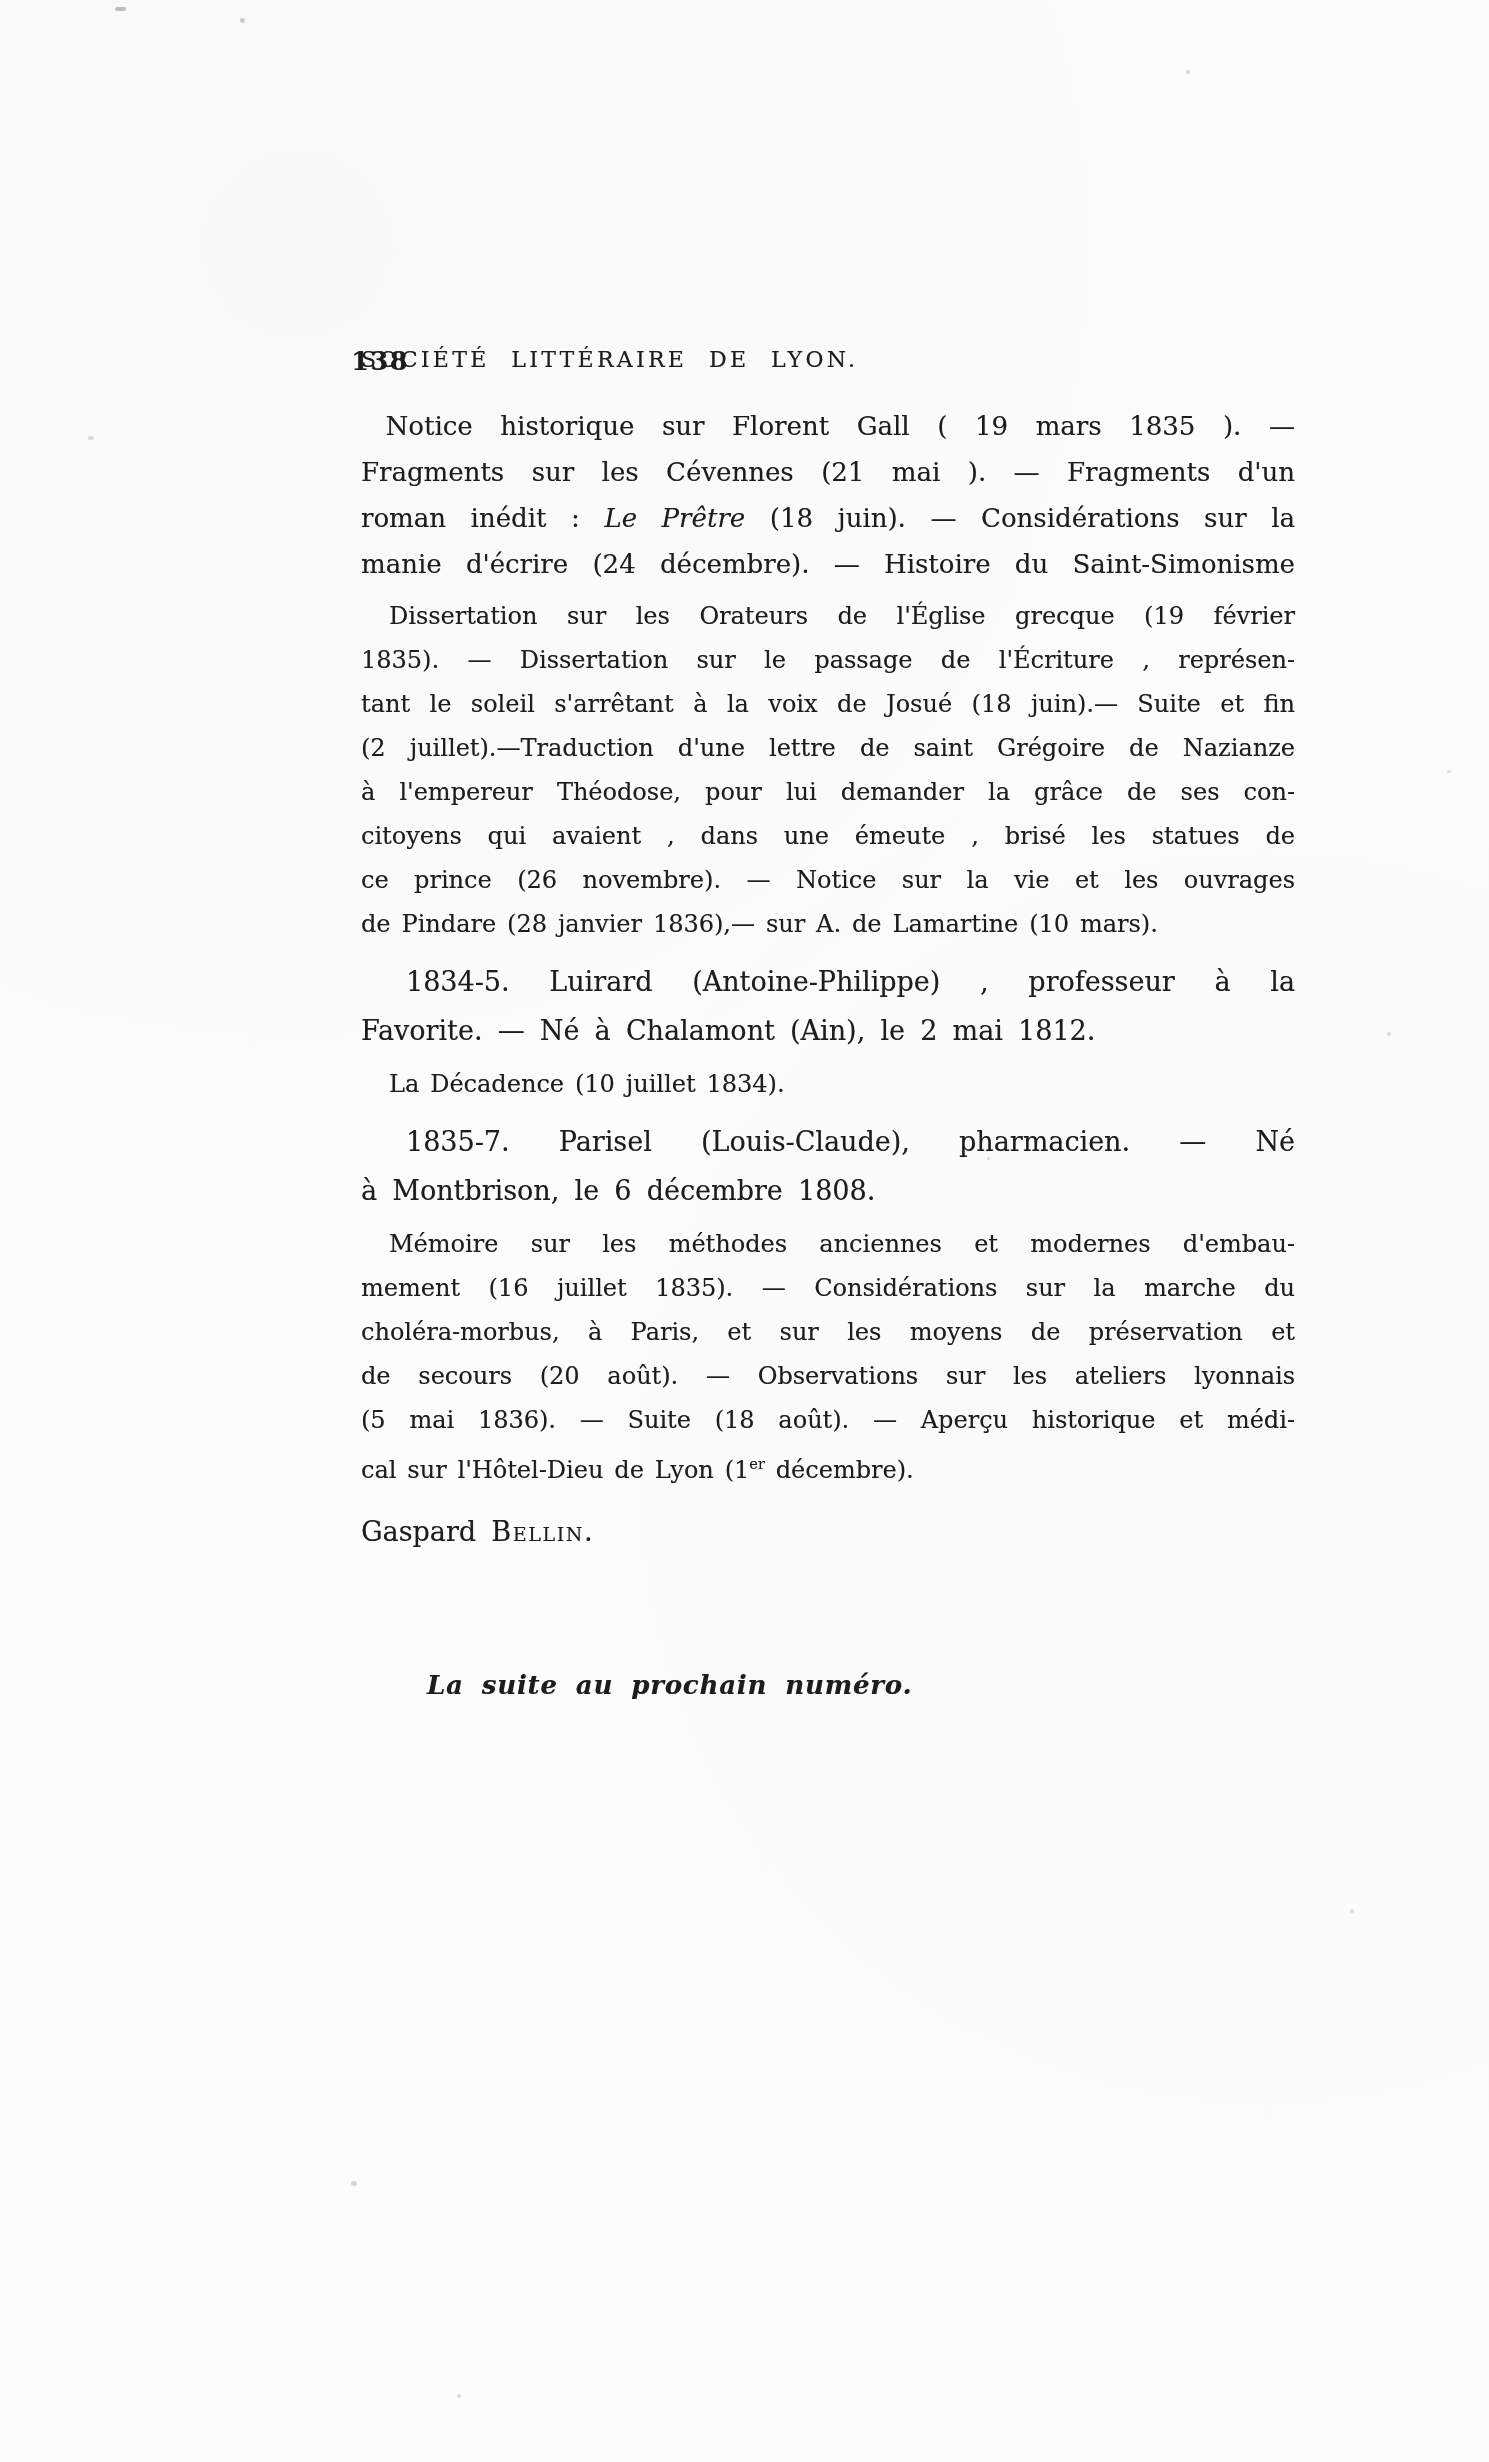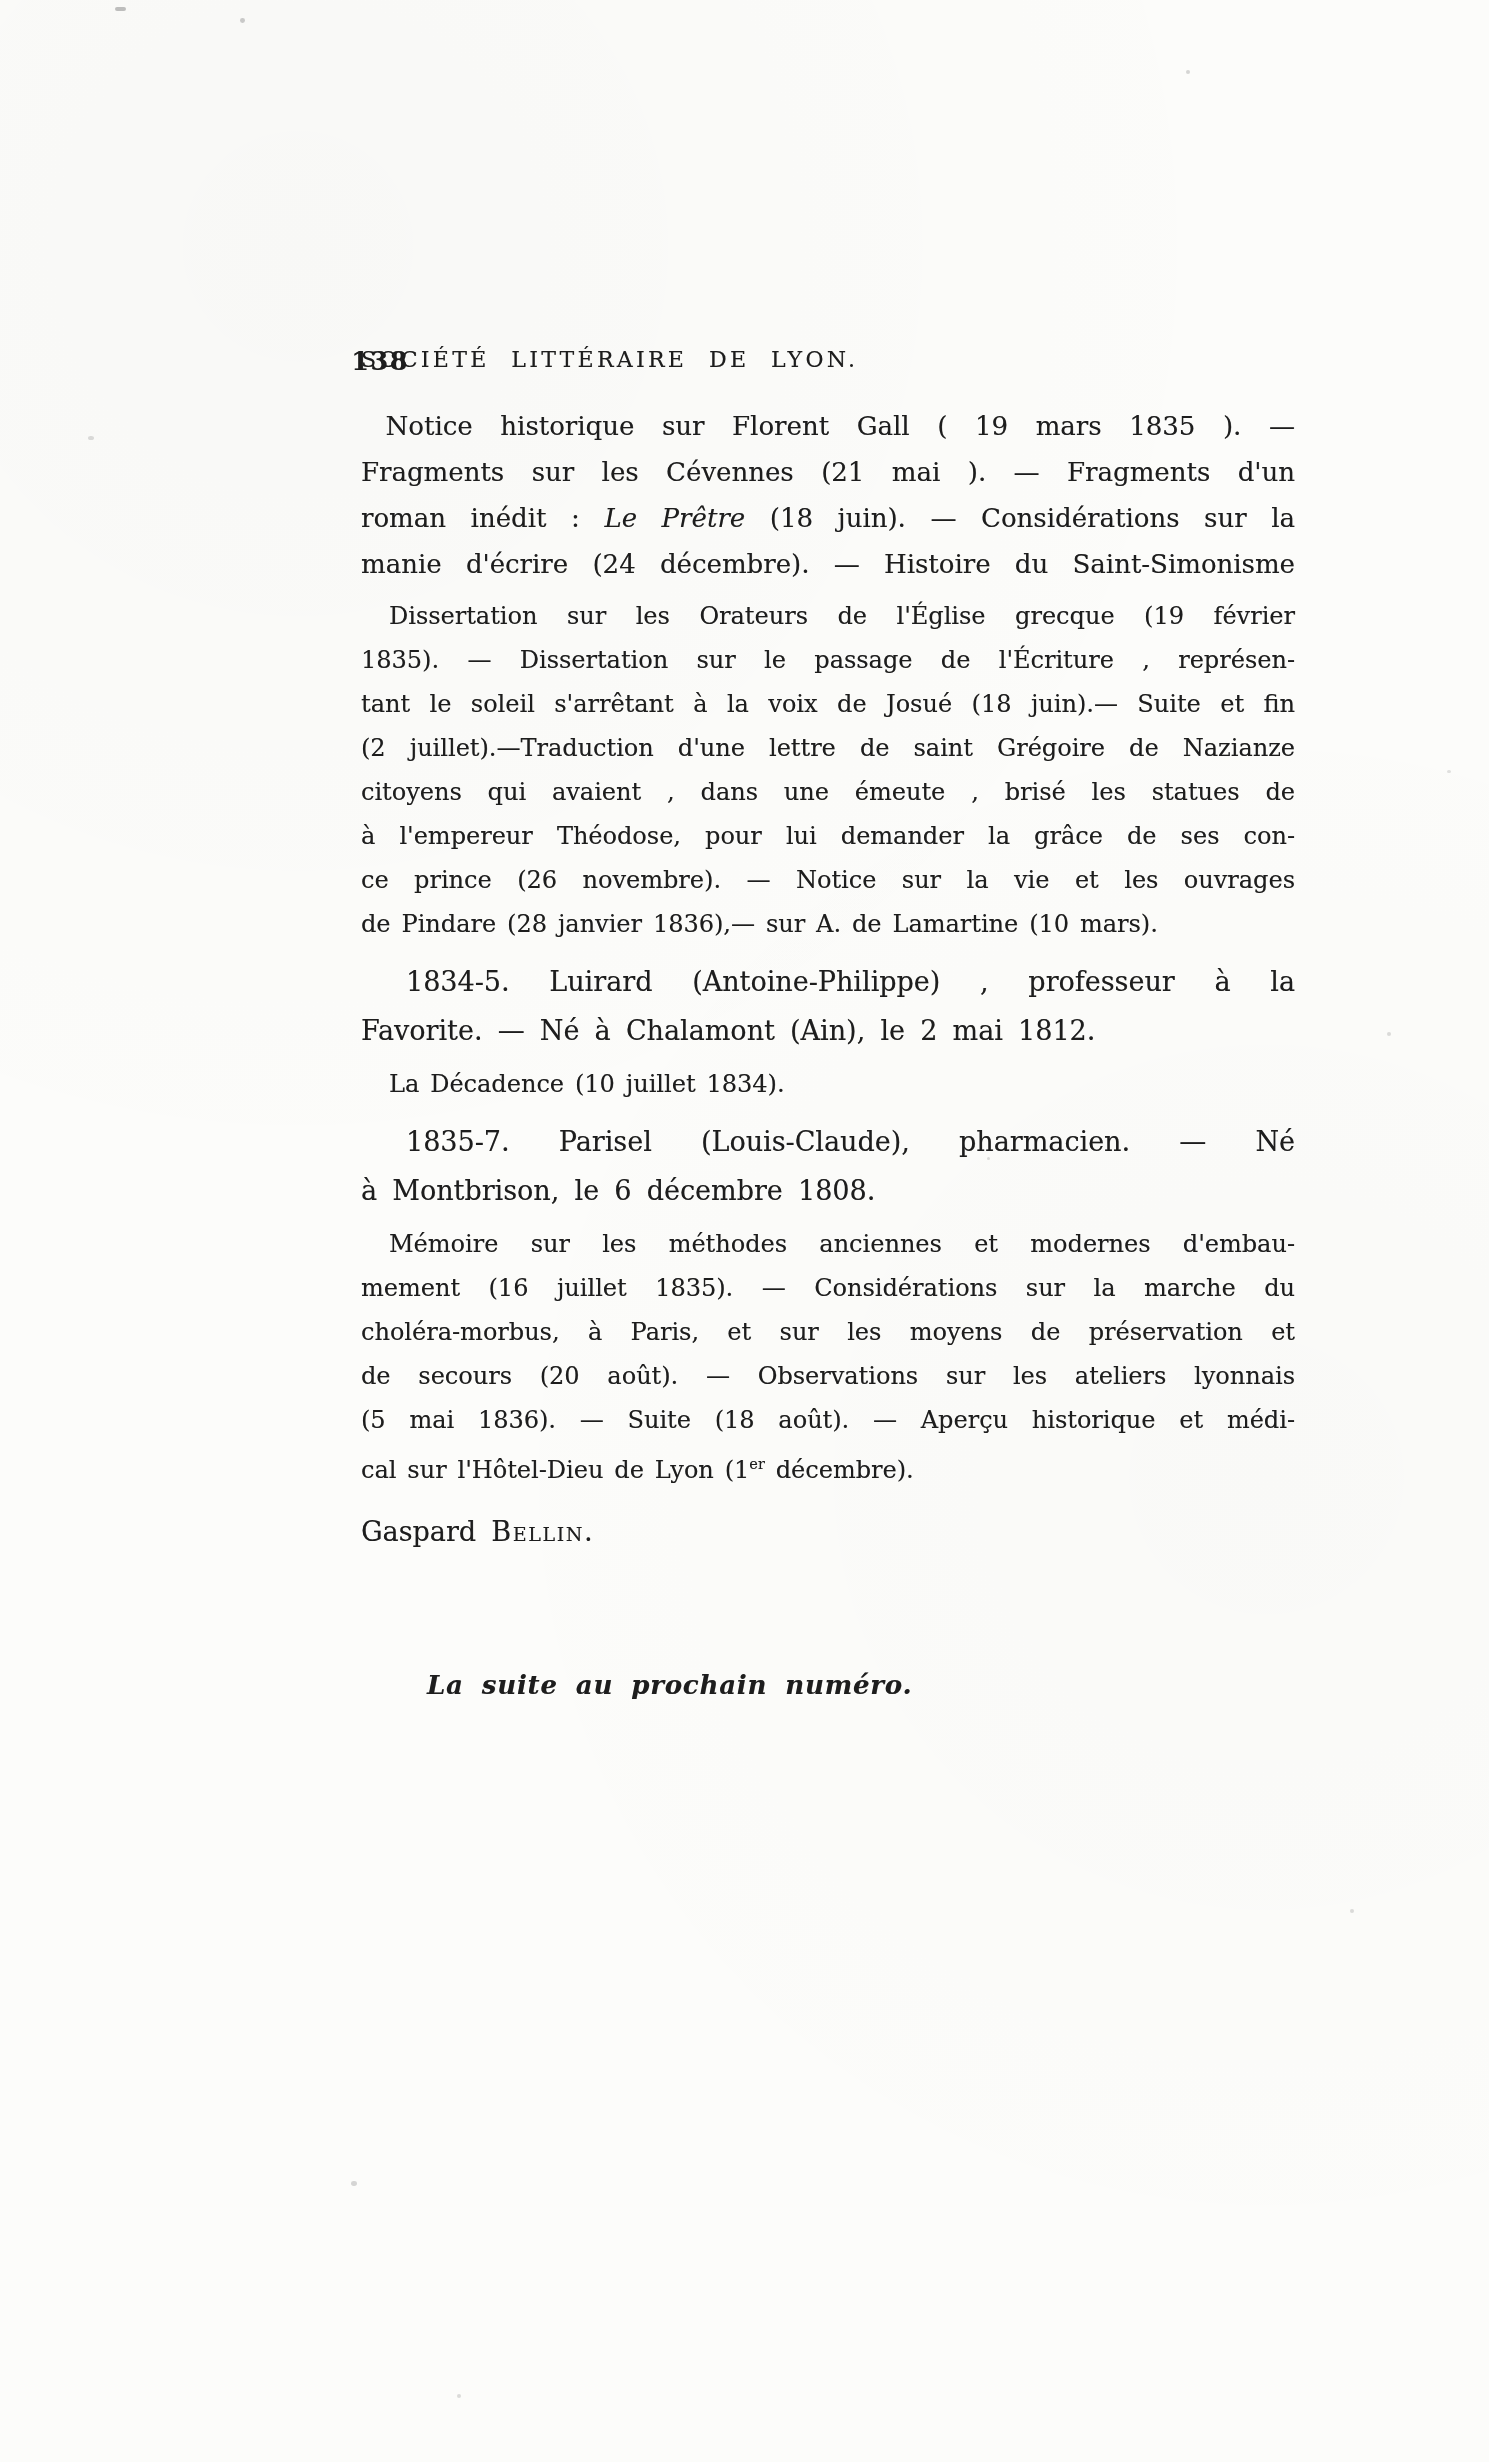--- a/index.html
+++ b/index.html
@@ -123,22 +123,22 @@
         <div class="line first"><span>Notice historique sur Florent Gall ( 19 mars 1835 ). —</span></div>
         <div class="line"><span>Fragments sur les Cévennes (21 mai ). — Fragments d'un</span></div>
         <div class="line"><span>roman inédit : </span><span class="seg-i">Le Prêtre</span><span> (18 juin). — Considérations sur la</span></div>
         <div class="line"><span>manie d'écrire (24 décembre). — Histoire du Saint-Simonisme</span></div>
       </div>
       <div class="para small">
         <div class="line first"><span>Dissertation sur les Orateurs de l'Église grecque (19 février</span></div>
         <div class="line"><span>1835). — Dissertation sur le passage de l'Écriture , représen-</span></div>
         <div class="line"><span>tant le soleil s'arrêtant à la voix de Josué (18 juin).— Suite et fin</span></div>
         <div class="line"><span>(2 juillet).—Traduction d'une lettre de saint Grégoire de Nazianze</span></div>
+        <div class="line"><span>à l'empereur Théodose, pour lui demander la grâce de ses con-</span></div>
         <div class="line"><span>citoyens qui avaient , dans une émeute , brisé les statues de</span></div>
-        <div class="line"><span>à l'empereur Théodose, pour lui demander la grâce de ses con-</span></div>
         <div class="line"><span>ce prince (26 novembre). — Notice sur la vie et les ouvrages</span></div>
         <div class="line last"><span>de Pindare (28 janvier 1836),— sur A. de Lamartine (10 mars).</span></div>
       </div>
       <div class="para entry">
         <div class="line first"><span>1834-5. Luirard (Antoine-Philippe) , professeur à la</span></div>
         <div class="line last"><span>Favorite. — Né à Chalamont (Ain), le 2 mai 1812.</span></div>
       </div>
       <div class="para small">
         <div class="line first last"><span>La Décadence (10 juillet 1834).</span></div>
       </div>

